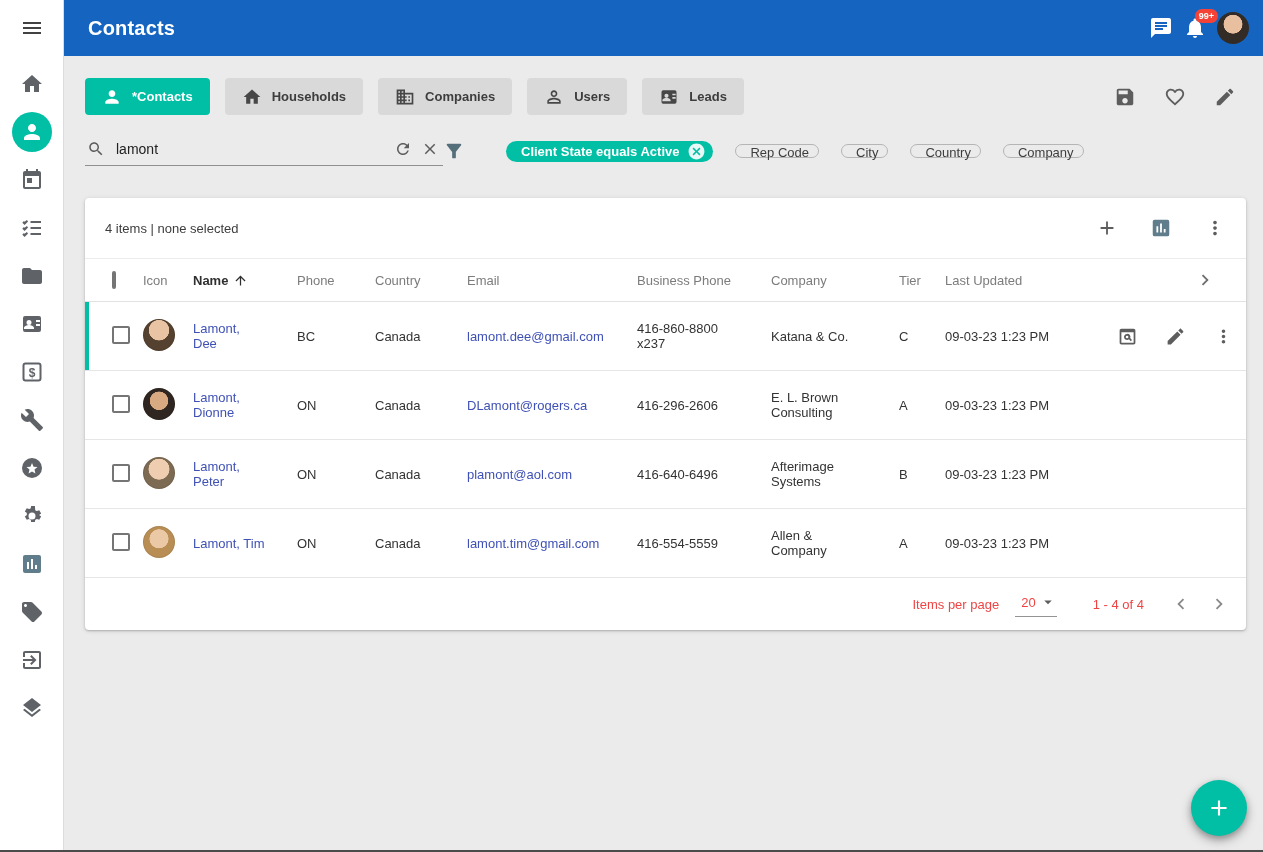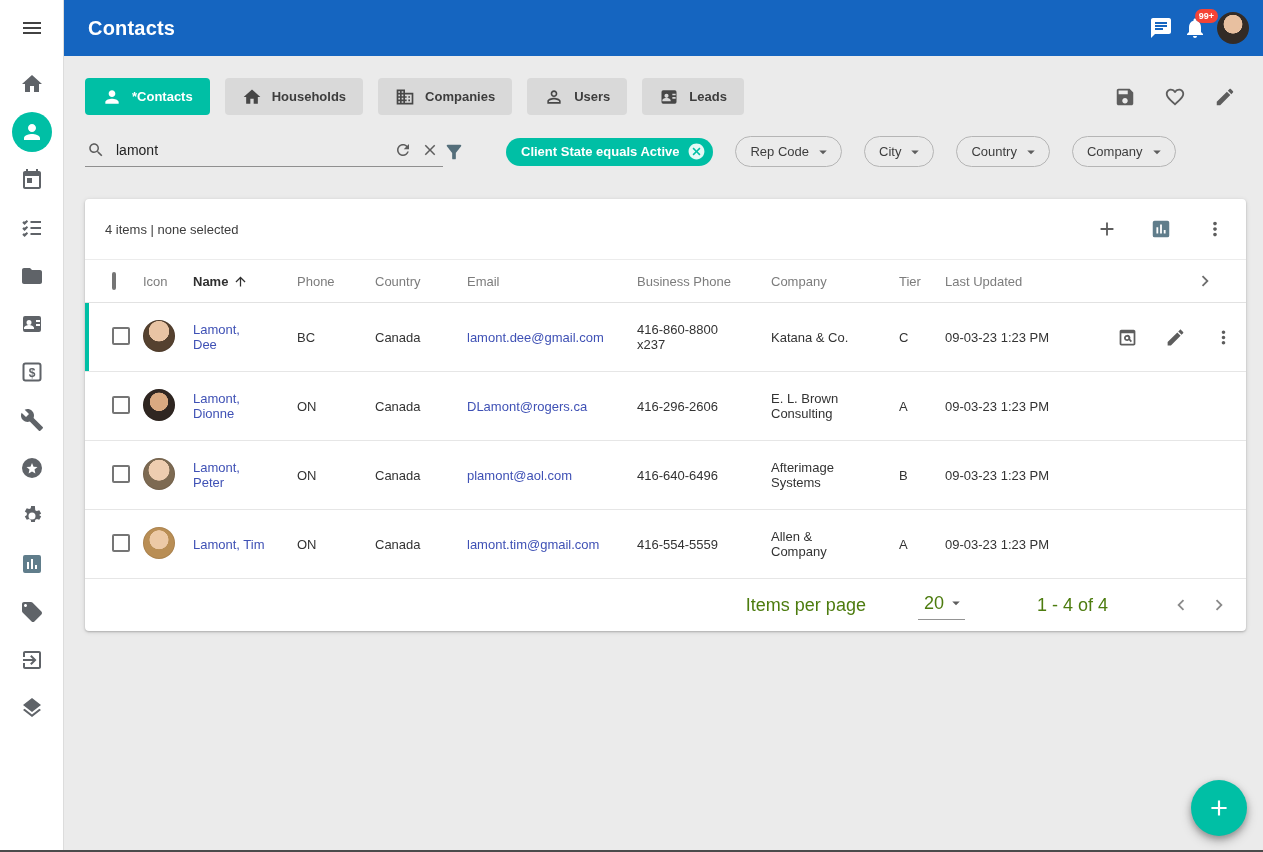--- a/index.html
+++ b/index.html
@@ -42,25 +42,25 @@
   .tabs-actions { margin-left:auto; display:flex; align-items:center; gap:28px; padding-right:10px; }
   .tabs-actions .ic { width:22px; height:22px; fill:#5d5d5d; }
 
   
   .filter-row { display:flex; align-items:center; margin-top:21px; }
   .search { width:358px; display:flex; align-items:center; gap:9px; border-bottom:1px solid #8f8f8f; padding:4px 4px 7px 2px; }
   .search input { border:none; outline:none; background:transparent; flex:1; font-size:14px; color:#222; font-family:inherit; min-width:0; }
   .search .ic { width:18px; height:18px; fill:#5d5d5d; }
   .funnel-btn { margin-left:42px; }
   .funnel-btn .ic { width:22px; height:22px; fill:#546e7a; }
-  .chip-active { margin-left:41px; background:#00bfa5; color:#fff; height:28px; border-radius:16px; display:flex; align-items:center; gap:8px; padding:0 7px 0 15px; font-size:13px; font-weight:600; cursor:pointer; }
+  .chip-active { margin-left:41px; background:#00bfa5; color:#fff; height:21px; border-radius:16px; display:flex; align-items:center; gap:8px; padding:0 7px 0 15px; font-size:13px; font-weight:600; cursor:pointer; }
   .chip-active .ic { width:19px; height:19px; }
   .chips { display:flex; gap:22px; margin-left:22px; }
   .chips2 { display:flex; gap:16px; margin-top:17px; }
-  .chip { height:31px; border:1px solid #b5b5b5; border-radius:16px; display:flex; align-items:center; gap:5px; padding:0 9px 0 14px; font-size:13px; color:#3d3d3d; background:transparent; cursor:pointer; font-family:inherit; }
+  .chip { height:14px; border:1px solid #b5b5b5; border-radius:16px; display:flex; align-items:center; gap:22px; padding:0 9px 0 14px; font-size:13px; color:#3d3d3d; background:transparent; cursor:pointer; font-family:inherit;flex-direction:column; }
   .chip .ic { width:18px; height:18px; fill:#5d5d5d; }
 
   
   .card { margin-top:32px; background:#fff; border-radius:4px; box-shadow:0 1px 2px rgba(0,0,0,.2), 0 1px 5px rgba(0,0,0,.12); }
   .card-toolbar { height:60px; display:flex; align-items:center; padding:0 20px; font-size:13px; color:#3d3d3d; }
   .card-toolbar-actions { margin-left:auto; display:flex; align-items:center; gap:32px; }
   .card-toolbar-actions .ic { width:22px; height:22px; fill:#5d5d5d; }
   .ic-reports-card { fill:#607d8b !important; }
 
   .tr { display:grid; grid-template-columns:44px 50px 104px 78px 92px 170px 134px 128px 46px 152px 1fr; align-items:center; padding-left:14px; }
@@ -78,21 +78,21 @@
   .cb { width:18px; height:18px; border:2px solid #757575; border-radius:2px; display:inline-block; margin-left:13px; cursor:pointer; background:#fff; }
   .avatar { width:32px; height:32px; border-radius:50%; display:inline-block; box-shadow:inset 0 0 0 1px rgba(0,0,0,.08); }
   .av1 { background:radial-gradient(circle at 50% 35%, #e9c4a4 0 38%, #55412f 40%); }
   .av2 { background:radial-gradient(circle at 50% 40%, #d9a981 0 36%, #2f2621 38%); }
   .av3 { background:radial-gradient(circle at 50% 38%, #eecdb0 0 40%, #7d6a52 42%); }
   .av4 { background:radial-gradient(circle at 50% 40%, #ecc9a6 0 37%, #b98e55 39%); }
   .link { color:#3f51b5; text-decoration:none; cursor:pointer; }
   .row-actions { display:flex; justify-content:flex-end; align-items:center; gap:27px; padding-right:12px; }
   .row-actions .ic { width:21px; height:21px; fill:#5d5d5d; }
 
-  .tfoot { height:52px; display:flex; align-items:center; justify-content:flex-end; font-size:18px; color:#4d7c0f; padding-right:16px;gap:36px; }
+  .tfoot { height:52px; display:flex; align-items:center; justify-content:flex-end; font-size:13px; color:#ef4444; padding-right:16px; }
   .pp-label { margin-right:16px; }
   .pp-select { display:flex; align-items:center; gap:3px; border-bottom:1px solid #949494; padding:2px 0 5px 6px; margin-right:36px; cursor:pointer; }
   .pp-select .ic { width:18px; height:18px; fill:#5d5d5d; }
   .pp-range { margin-right:26px; }
   .pager { display:flex; align-items:center; gap:16px; }
   .pager .ic { width:22px; height:22px; fill:#8a8a8a; }
 
   .fab { position:absolute; right:16px; bottom:16px; width:56px; height:56px; border-radius:50%; background:#00bfa5; display:flex; align-items:center; justify-content:center; box-shadow:0 3px 6px rgba(0,0,0,.25), 0 5px 12px rgba(0,0,0,.22); cursor:pointer; border:none; }
   .fab .ic { width:26px; height:26px; fill:#fff; }
 

